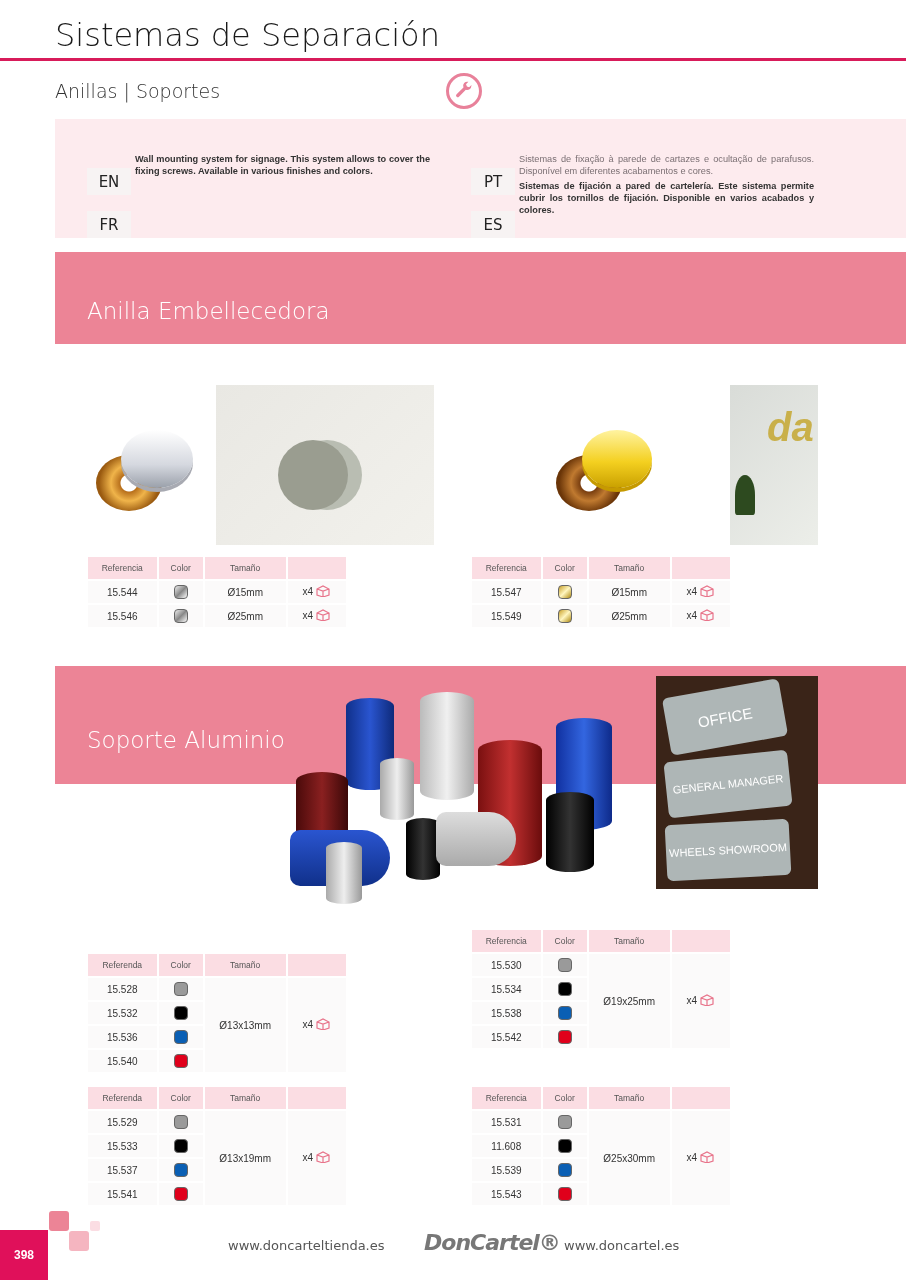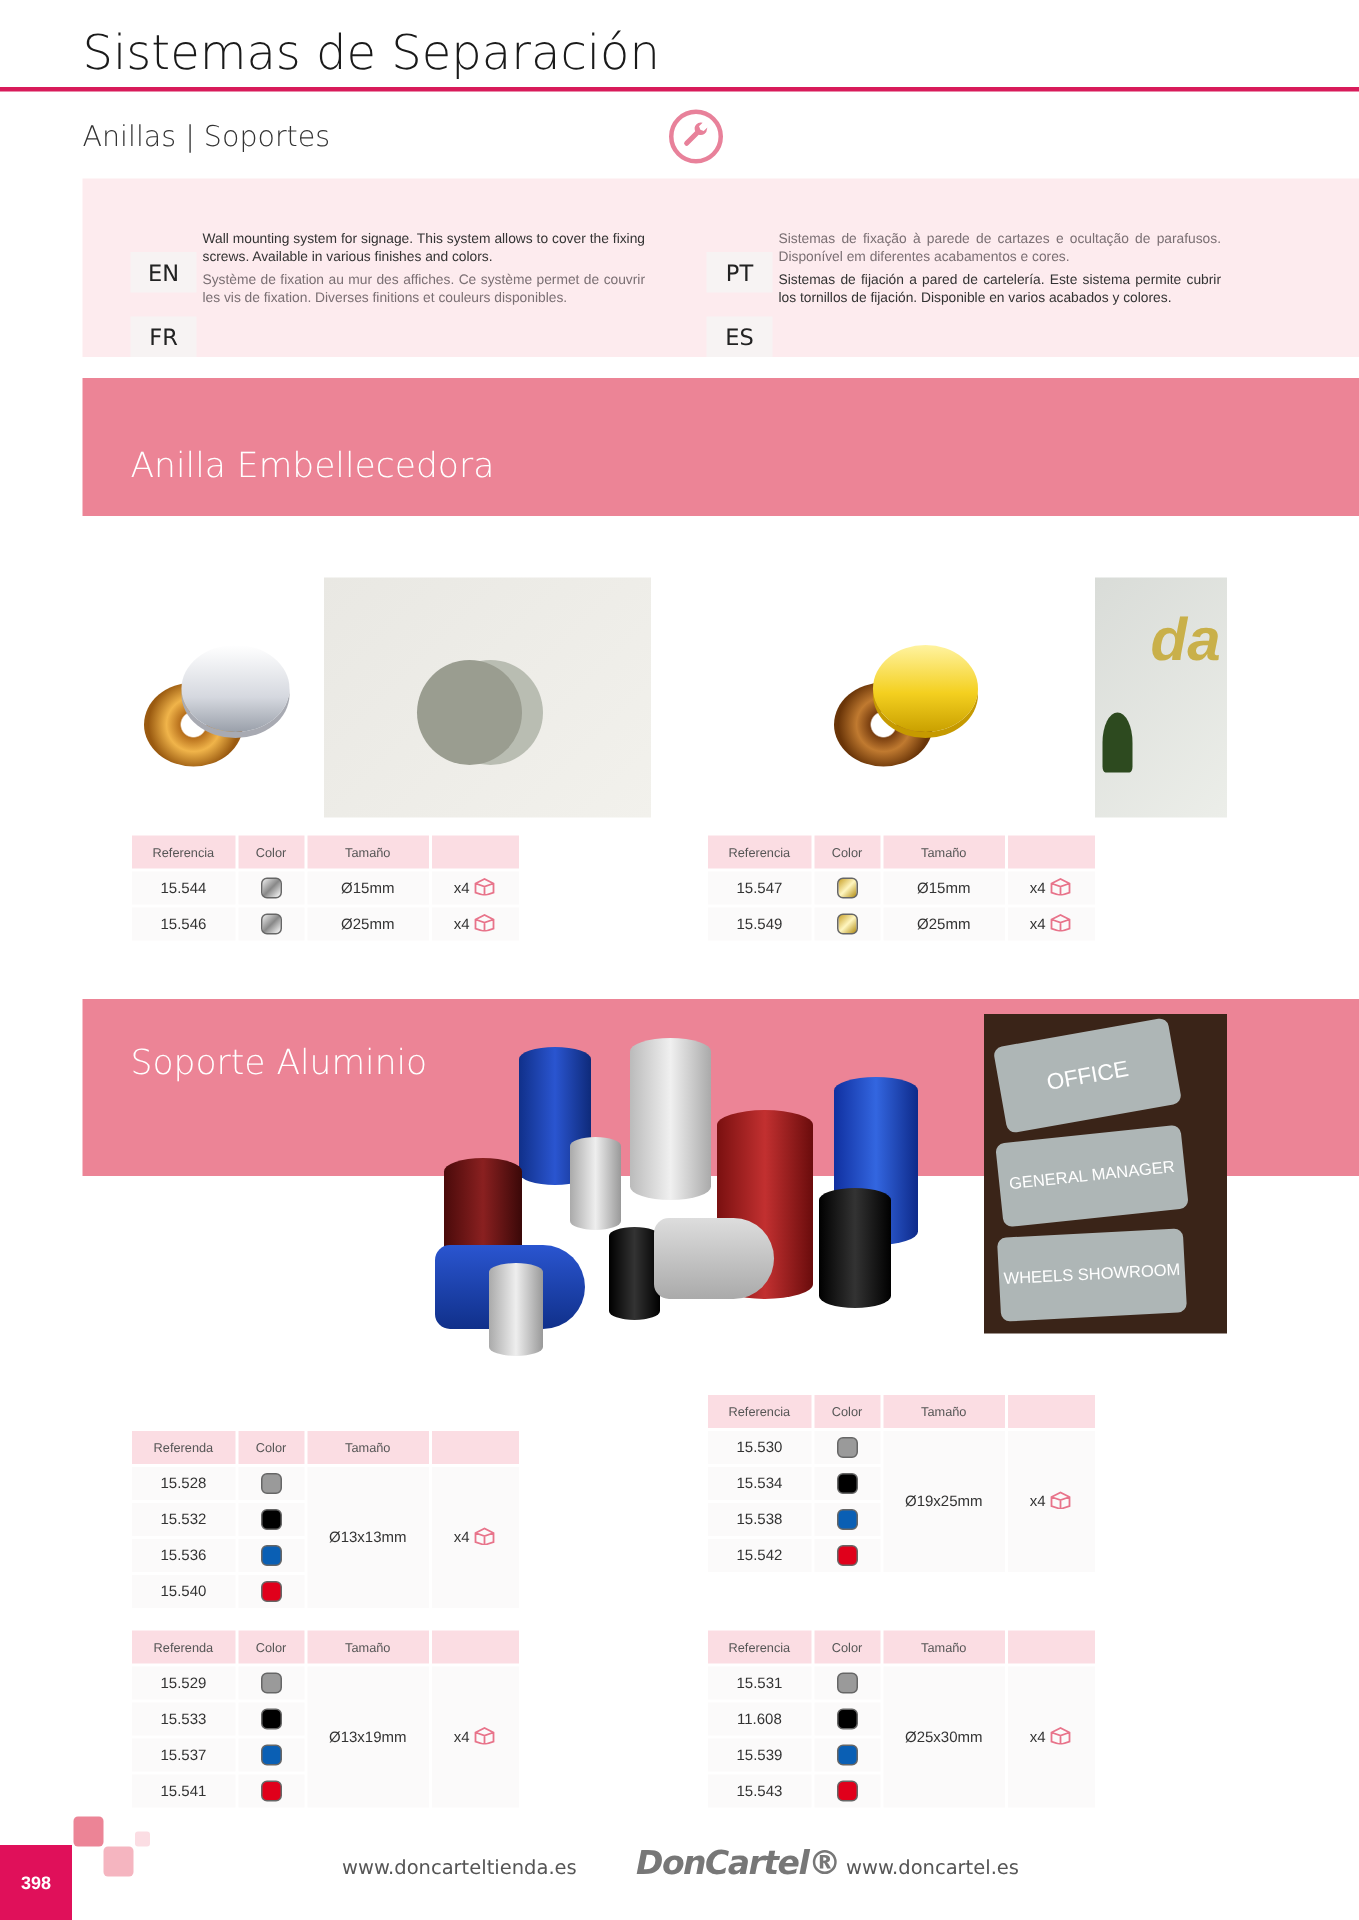--- a/index.html
+++ b/index.html
@@ -9,21 +9,21 @@
   .page-title { left: 55px; top: 16px; font-size: 32px; font-weight: 300; color: #1a1a1a; font-family: "DejaVu Sans", sans-serif; letter-spacing: 0px; }
   .title-rule { left: 0; top: 58px; width: 906px; height: 3px; background: #d81b5a; }
   .subtitle { left: 55px; top: 80px; font-size: 19px; color: #333; font-family: "DejaVu Sans", sans-serif; font-weight: 300; }
   .wrench { left: 446px; top: 73px; width: 36px; height: 36px; border: 3px solid #e8819a; border-radius: 50%; display:flex; align-items:center; justify-content:center; }
 
   .desc-box { left: 55px; top: 119px; width: 851px; height: 119px; background: #fdebee; }
   .lang-col { position: absolute; width: 44px; }
   .lang-tag { width: 44px; height: 27px; background: #f7f3f3; display:flex; align-items:center; justify-content:center; font-size: 15px; color: #222; font-family: "DejaVu Sans", sans-serif; margin-bottom: 2px; margin-top: 16px; }
   .desc-text { position: absolute; width: 295px; font-size: 9.2px; line-height: 12px; text-align: justify; }
   .desc-text p { margin-bottom: 3px; }
-  .desc-text .bold { font-weight: normal; color: #333; }
+  .desc-text .bold { font-weight: bold; color: #333; }
   .desc-text .grey { color: #7a6f73; }
 
   .banner { left: 55px; width: 851px; background: #ec8496; }
   .banner-title { position: absolute; left: 32px; color: #fff; font-size: 23px; font-weight: 300; font-family: "DejaVu Sans", sans-serif; }
 
   .photo { position: absolute; overflow: hidden; }
 
   table.ref { position: absolute; border-collapse: separate; border-spacing: 2px; font-size: 10px; }
   table.ref th { background: #fbdde3; font-weight: normal; color: #555; height: 22px; font-size: 8.5px; }
   table.ref td { background: #fbfafa; text-align: center; height: 22px; color: #333; font-size: 10px; }
@@ -49,21 +49,20 @@
     </svg>
 </div>
 
 <div class="abs desc-box">
   <div class="lang-col" style="left:32px; top:33px;">
     <div class="lang-tag">EN</div>
     <div class="lang-tag">FR</div>
   </div>
   <div class="desc-text" style="left:80px; top:34px;">
     <p class="bold">Wall mounting system for signage. This system allows to cover the fixing screws. Available in various finishes and colors.</p>
-    <p class="grey">Système de fixation au mur des affiches. Ce système permet de couvrir les vis de fixation. Diverses finitions et couleurs disponibles.</p>
   </div>
   <div class="lang-col" style="left:416px; top:33px;">
     <div class="lang-tag">PT</div>
     <div class="lang-tag">ES</div>
   </div>
   <div class="desc-text" style="left:464px; top:34px;">
     <p class="grey">Sistemas de fixação à parede de cartazes e ocultação de parafusos. Disponível em diferentes acabamentos e cores.</p>
     <p class="bold">Sistemas de fijación a pared de cartelería. Este sistema permite cubrir los tornillos de fijación. Disponible en varios acabados y colores.</p>
   </div>
 </div>
@@ -140,21 +139,21 @@
       <td><span class="swatch" style="background:linear-gradient(135deg,#c9a12a,#fff6c0 50%,#b08a10);"></span></td>
       <td>Ø25mm</td>
       <td><span>x4</span><span class="box-icon"><svg width="16" height="12" viewBox="0 0 16 12">
               <path d="M2 4l6-3 6 3v6l-6 2-6-2z M2 4l6 2 6-2 M8 6v6" fill="none" stroke="#e8738a" stroke-width="1.2"></path>
             </svg></span></td>
     </tr>
   </tbody>
 </table>
 
 <div class="abs banner" style="top:666px; height:118px;">
-  <div class="banner-title" style="top:30px;">Soporte Aluminio</div>
+  <div class="banner-title" style="top:61px;">Soporte Aluminio</div>
 </div>
 
 <div class="photo" style="left:288px; top:690px; width:330px; height:215px;">
   <div style="position:absolute;left:58px;top:8px;width:48px;height:92px;background:linear-gradient(90deg,#10308a,#2a55d0,#0e2a7a);border-radius:24px/8px;"></div>
   <div style="position:absolute;left:132px;top:2px;width:54px;height:108px;background:linear-gradient(90deg,#bbb,#f0f0f0,#aaa);border-radius:27px/9px;"></div>
   <div style="position:absolute;left:92px;top:68px;width:34px;height:62px;background:linear-gradient(90deg,#aaa,#eee,#999);border-radius:17px/6px;"></div>
   <div style="position:absolute;left:190px;top:50px;width:64px;height:126px;background:linear-gradient(90deg,#7a1010,#c23030,#6a0c0c);border-radius:32px/10px;"></div>
   <div style="position:absolute;left:268px;top:28px;width:56px;height:112px;background:linear-gradient(90deg,#1030a0,#3366e0,#0e2a8a);border-radius:28px/9px;"></div>
   <div style="position:absolute;left:8px;top:82px;width:52px;height:80px;background:linear-gradient(90deg,#4a0a0a,#8a2020,#3a0808);border-radius:26px/9px;"></div>
   <div style="position:absolute;left:258px;top:102px;width:48px;height:80px;background:linear-gradient(90deg,#000,#333,#000);border-radius:24px/8px;"></div>

